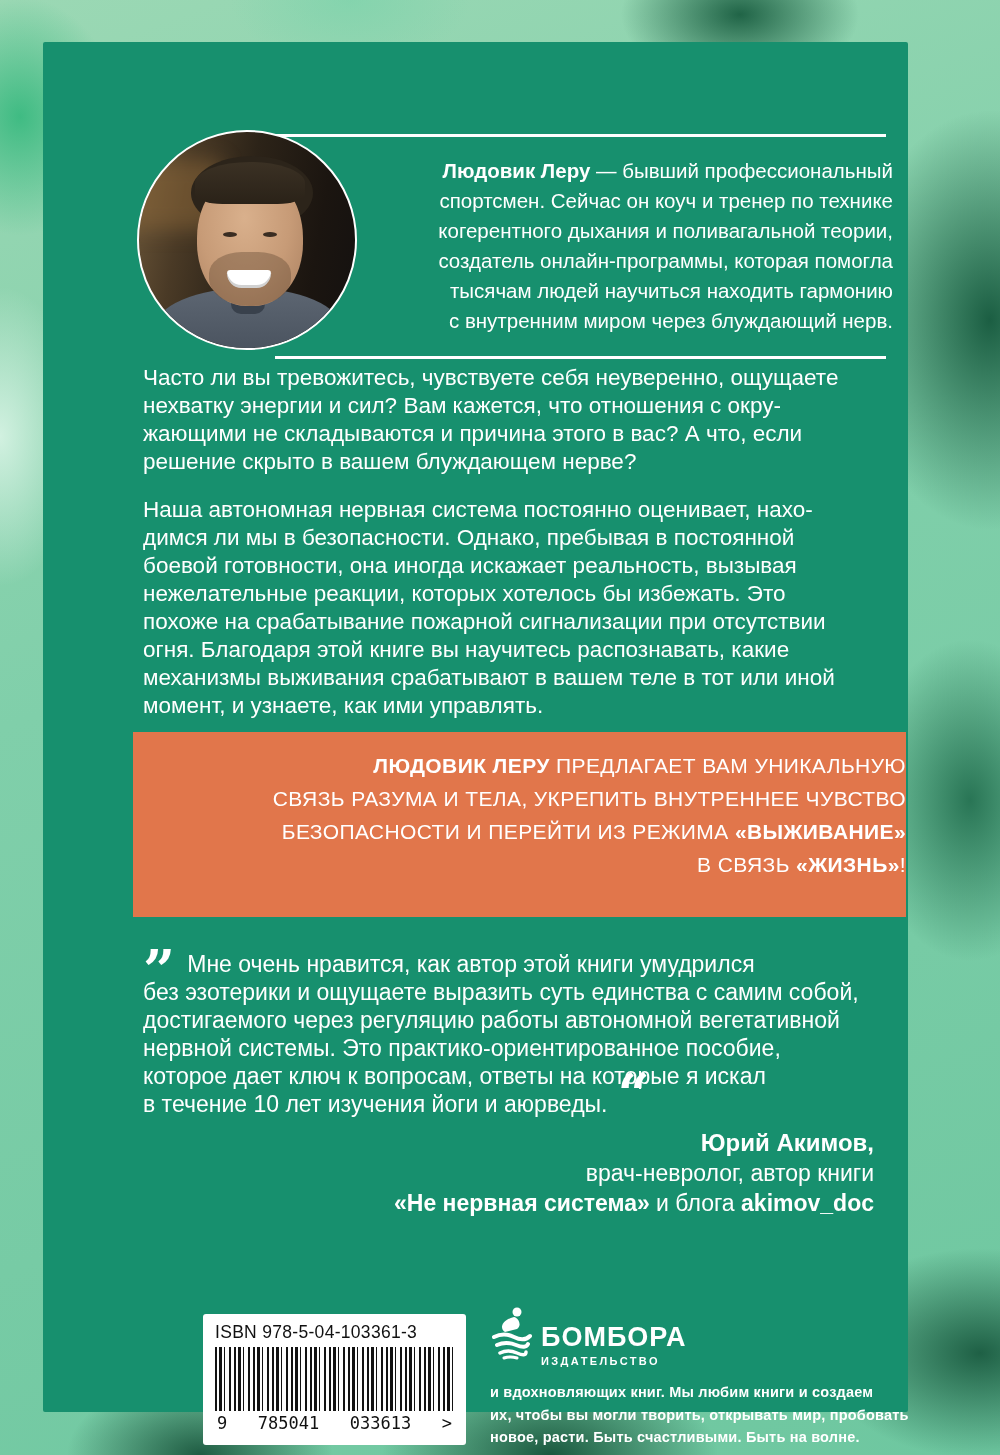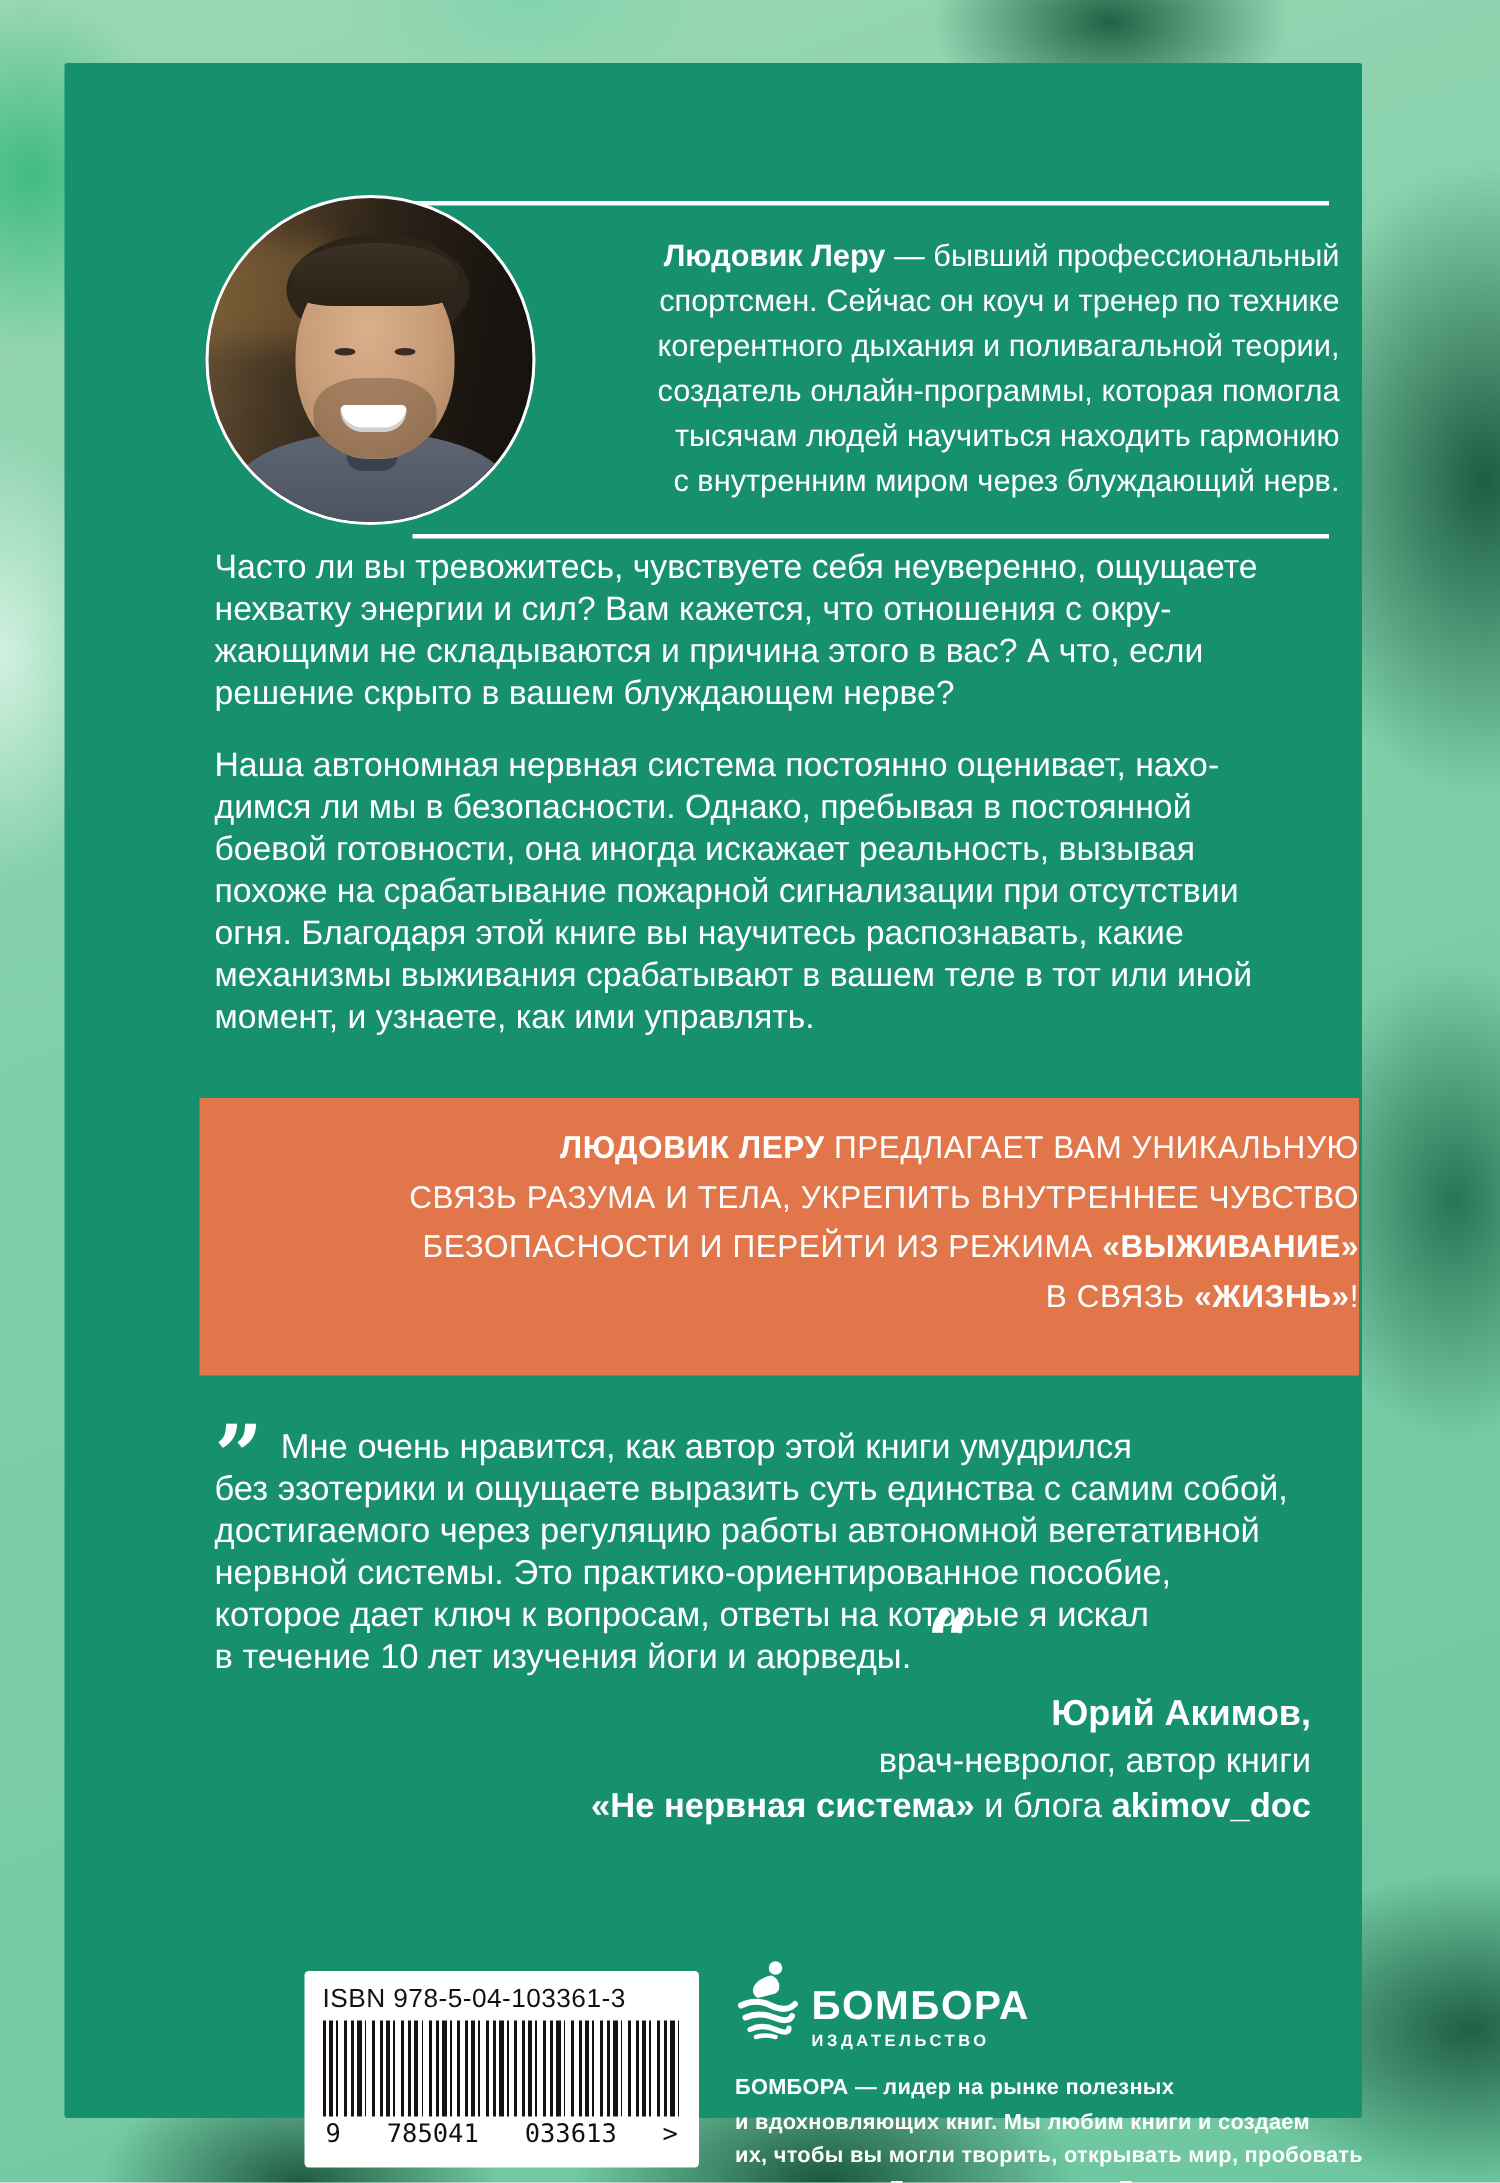--- a/index.html
+++ b/index.html
@@ -123,20 +123,21 @@
     <div class="para">
       <div>Часто ли вы тревожитесь, чувствуете себя неуверенно, ощущаете</div>
       <div>нехватку энергии и сил? Вам кажется, что отношения с окру-</div>
       <div>жающими не складываются и причина этого в вас? А что, если</div>
       <div>решение скрыто в вашем блуждающем нерве?</div>
     </div>
     <div class="para">
       <div>Наша автономная нервная система постоянно оценивает, нахо-</div>
       <div>димся ли мы в безопасности. Однако, пребывая в постоянной</div>
       <div>боевой готовности, она иногда искажает реальность, вызывая</div>
+      <div>нежелательные реакции, которых хотелось бы избежать. Это</div>
       <div>похоже на срабатывание пожарной сигнализации при отсутствии</div>
       <div>огня. Благодаря этой книге вы научитесь распознавать, какие</div>
       <div>механизмы выживания срабатывают в вашем теле в тот или иной</div>
       <div>момент, и узнаете, как ими управлять.</div>
     </div>
   </div>
 
   <div class="orange-box">
     <div><span class="b">ЛЮДОВИК ЛЕРУ</span><span> ПРЕДЛАГАЕТ ВАМ УНИКАЛЬНУЮ</span></div>
     <div>СВЯЗЬ РАЗУМА И ТЕЛА, УКРЕПИТЬ ВНУТРЕННЕЕ ЧУВСТВО</div>
@@ -179,20 +180,19 @@
         <path d="M7 39 Q16 35 26 39 T 38 38" stroke="#fff" stroke-width="4" fill="none" stroke-linecap="round"></path>
         <path d="M10 47 Q18 43 27 47 T 36 46" stroke="#fff" stroke-width="3.5" fill="none" stroke-linecap="round"></path>
         <path d="M14 52 Q20 50 27 52" stroke="#fff" stroke-width="3" fill="none" stroke-linecap="round"></path>
       </svg>
       <div class="logo-text">
         <div class="logo-name">БОМБОРА</div>
         <div class="logo-sub">ИЗДАТЕЛЬСТВО</div>
       </div>
     </div>
     <div class="pub-desc">
-      <div>БОМБОРА — лидер на рынке полезных</div>
       <div>и вдохновляющих книг. Мы любим книги и создаем</div>
       <div>их, чтобы вы могли творить, открывать мир, пробовать</div>
       <div>новое, расти. Быть счастливыми. Быть на волне.</div>
     </div>
   </div>
 
 </div>
 
 </body></html>

